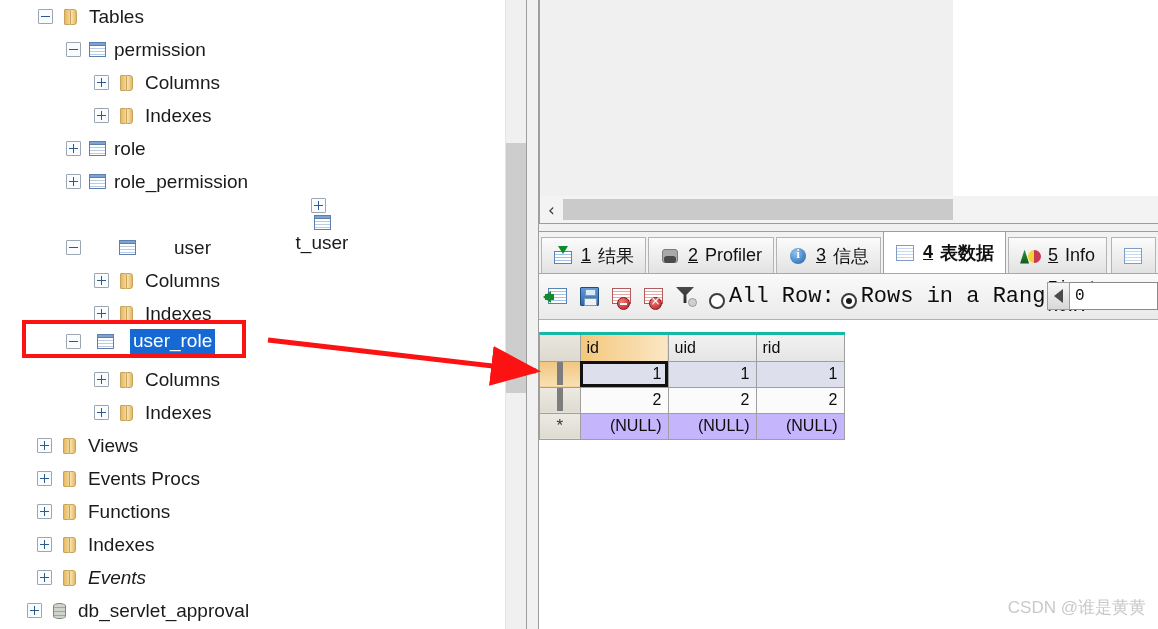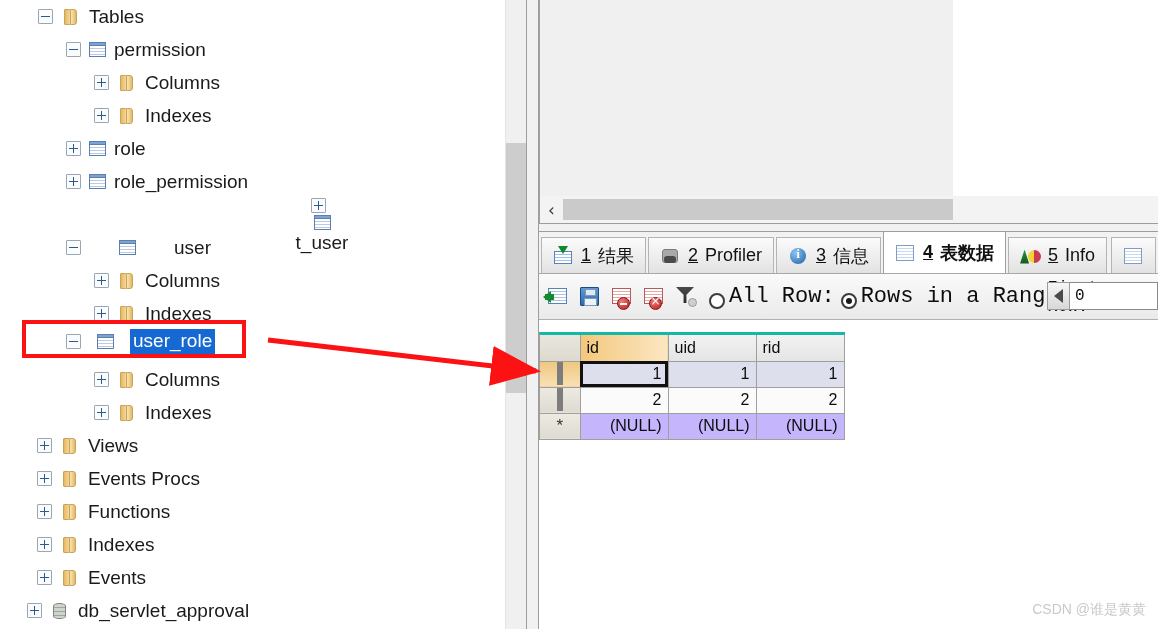--- a/index.html
+++ b/index.html
@@ -292,21 +292,21 @@
   }
   td.cell.nullcell{background:#c4b5fd;}
   
   #anno-rect{
     position:absolute;left:22px;top:320px;width:224px;height:38px;
     border:4px solid #fc1212;box-sizing:border-box;pointer-events:none;
   }
   #anno-arrow{position:absolute;left:0;top:0;width:1158px;height:629px;pointer-events:none;}
   
   #watermark{
-    position:absolute;right:12px;bottom:10px;font-size:14px;color:#c9c9c9;
+    position:absolute;right:12px;bottom:10px;font-size:17px;color:#c9c9c9;
     font-family:"Liberation Sans",sans-serif;white-space:nowrap;
   }
 </style>
 </head>
 <body>
 
 <div id="tree-panel">
     <div class="tree-row" style="top: 33px; padding-left: 66px;">
       <span class="expander"></span>
       <span class="ico table"></span>
@@ -385,21 +385,21 @@
     <div class="tree-row" style="top: 495px; padding-left: 37px;">
       <span class="expander plus"></span>
       <span class="ico folder"></span>
       <span class="lbl">Functions</span>
     </div>
     <div class="tree-row" style="top: 528px; padding-left: 37px;">
       <span class="expander plus"></span>
       <span class="ico folder"></span>
       <span class="lbl">Indexes</span>
     </div>
-    <div class="tree-row" style="top: 561px; padding-left: 37px;">
+    <div class="tree-row" style="top: 561px; padding-left: 37px; font-style: italic;">
       <span class="expander plus"></span>
       <span class="ico folder"></span>
       <span class="lbl">Events</span>
     </div>
     <div class="tree-row" style="top: 594px; padding-left: 9px; margin-left: 18px;">
       <span class="expander plus"></span>
       <span class="ico db"></span>
       <span class="lbl">db_servlet_approval</span>
     </div>
   </div>

